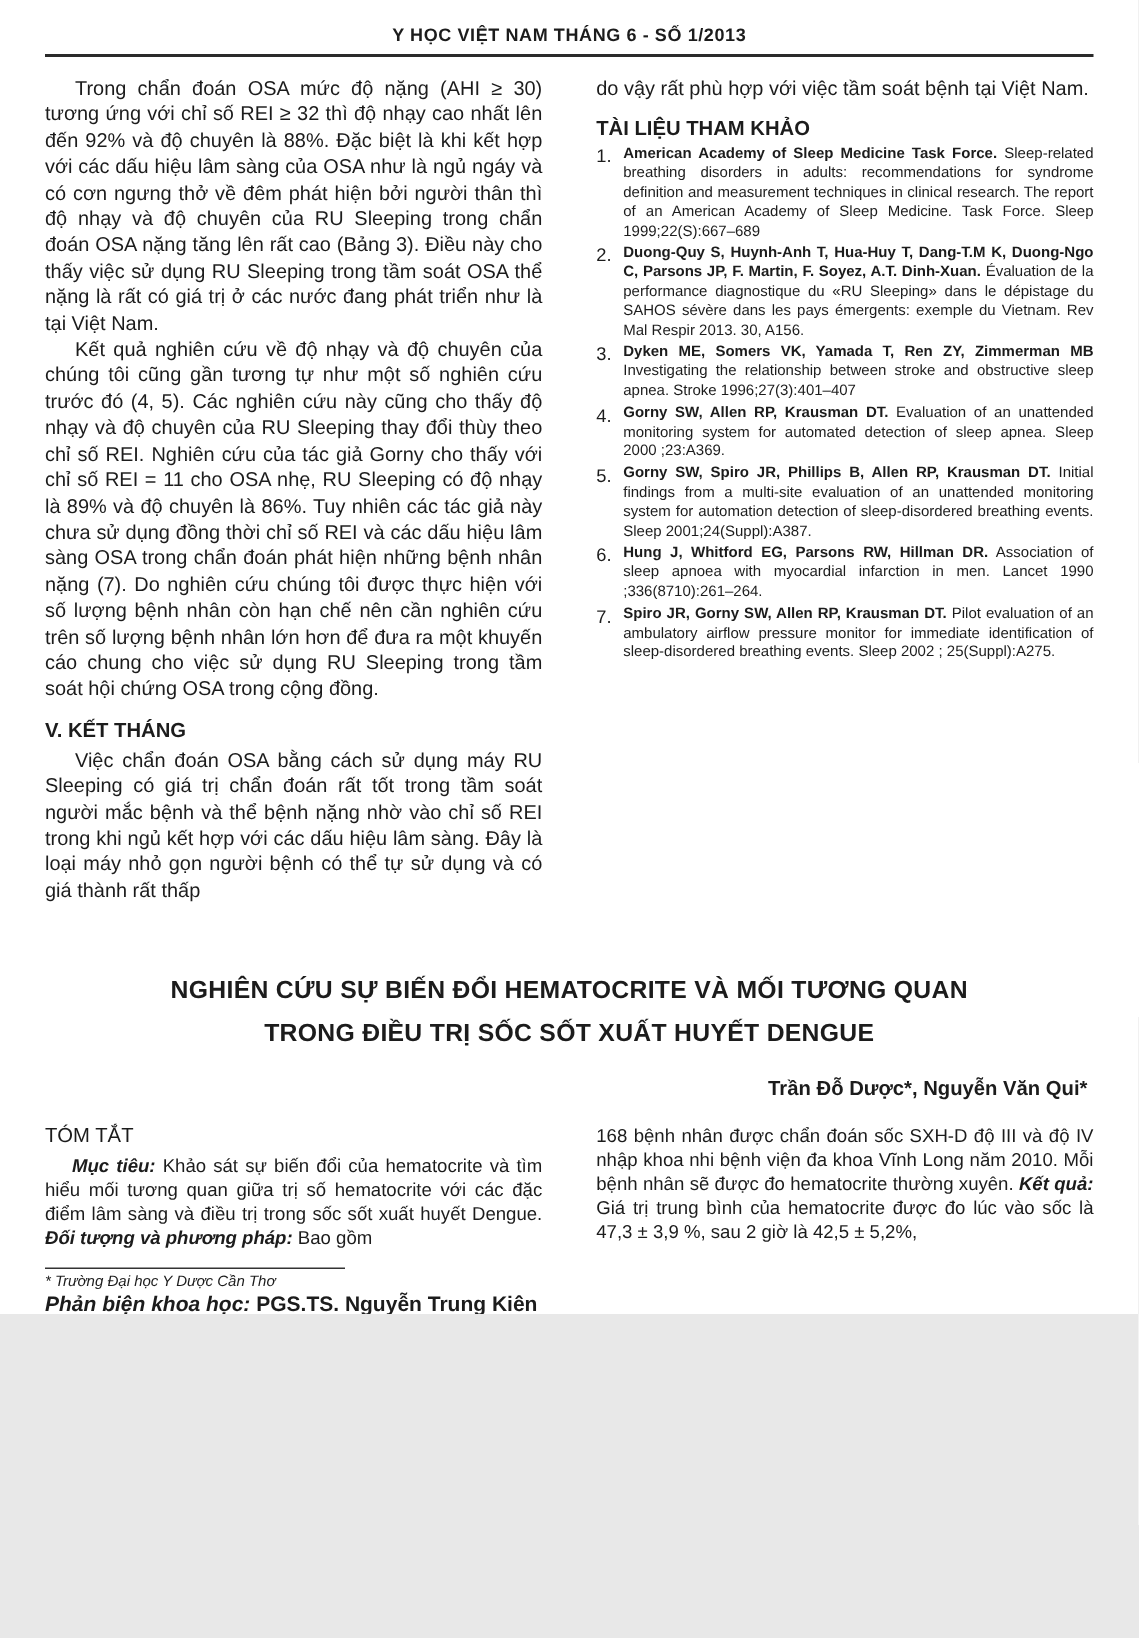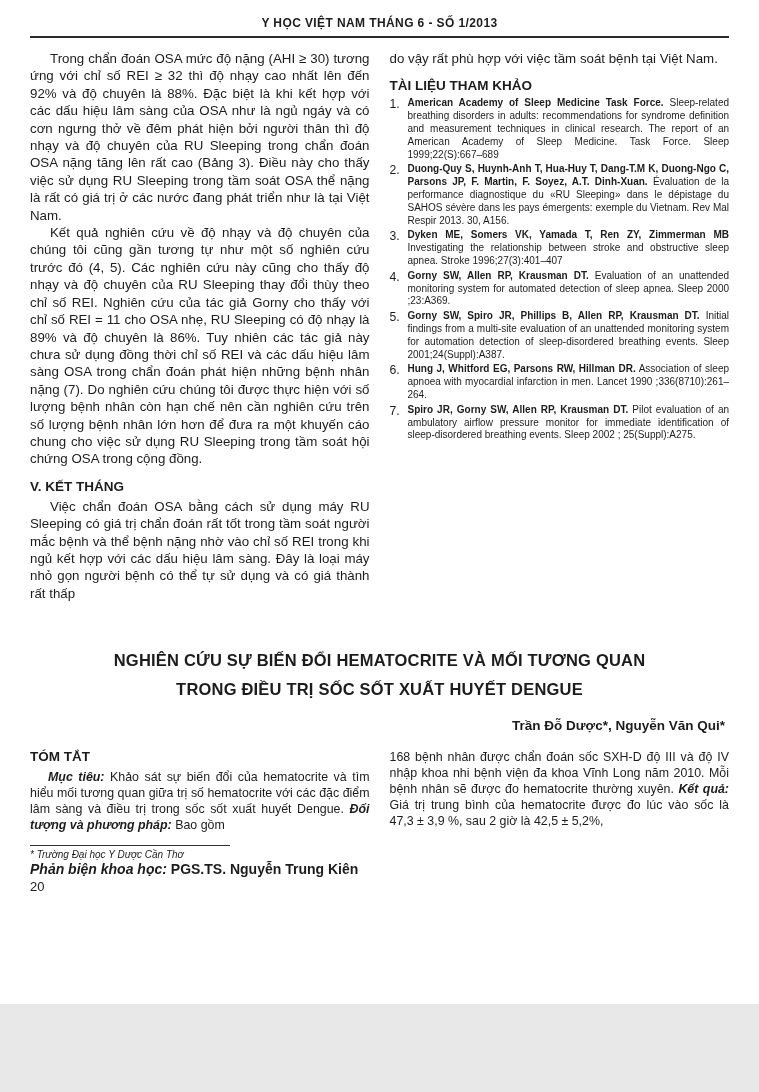--- a/index.html
+++ b/index.html
@@ -1,26 +1,26 @@
 <!DOCTYPE html>
 <html><head>
 <meta charset="utf-8">
 <style>
   * { margin: 0; padding: 0; box-sizing: border-box; }
   html, body { background: #e8e8e8; }
   body { display: flex; justify-content: center; font-family: "Liberation Sans", sans-serif; }
   .page {
-    width: 759px; height: 1004px; background: #ffffff; color: #1c1c1c;
+    width: 759px; height: 876px; background: #ffffff; color: #1c1c1c;
     padding: 16px 30px 0 30px; overflow: hidden; position: relative;
   }
   .journal-header {
     text-align: center; font-size: 12px; font-weight: bold; letter-spacing: .4px;
     padding-bottom: 6px; border-bottom: 2px solid #2a2a2a;
   }
-  .columns { display: flex; gap: 20px; margin-top: 12px; }
+  .columns { display: flex; gap: 36px; margin-top: 12px; }
   .col { flex: 1 1 0; min-width: 0; }
   .body-text {
     font-size: 13.3px; line-height: 1.31; text-align: justify;
   }
   .indent { text-indent: 20px; }
   .section-heading {
     font-size: 13.5px; font-weight: bold; margin: 11px 0 4px 0;
   }
   .refs { list-style: none; margin-top: 2px; }
   .ref { display: flex; margin-bottom: 2px; }
@@ -30,21 +30,21 @@
   .article2-head { margin-top: 44px; }
   .article2-title {
     text-align: center; font-size: 16.5px; font-weight: bold; line-height: 1.75;
     letter-spacing: .2px;
   }
   .article2-authors {
     margin-top: 14px; text-align: right; font-size: 13.5px; font-weight: bold;
     padding-right: 4px;
   }
   .abstract { margin-top: 16px; }
-  .abstract-heading { font-size: 13.5px; font-weight: bold; margin-bottom: 5px; }
+  .abstract-heading { font-size: 13.5px; font-weight: normal; margin-bottom: 5px; }
   .abs-text { font-size: 12.4px; line-height: 1.29; text-align: justify; }
   .abs-indent { text-indent: 18px; }
   .bi { font-weight: bold; font-style: italic; }
   .footnote { margin-top: 12px; width: 340px; }
   .fn-rule { width: 200px; border-top: 1px solid #333; margin-bottom: 3px; }
   .fn-line1 { font-style: italic; font-size: 10px; }
   .fn-line2 { font-size: 14px; margin-top: 1px; }
   .fn-line2 .name { font-weight: bold; }
   .page-number { font-size: 13px; margin-top: 2px; }
 </style>

